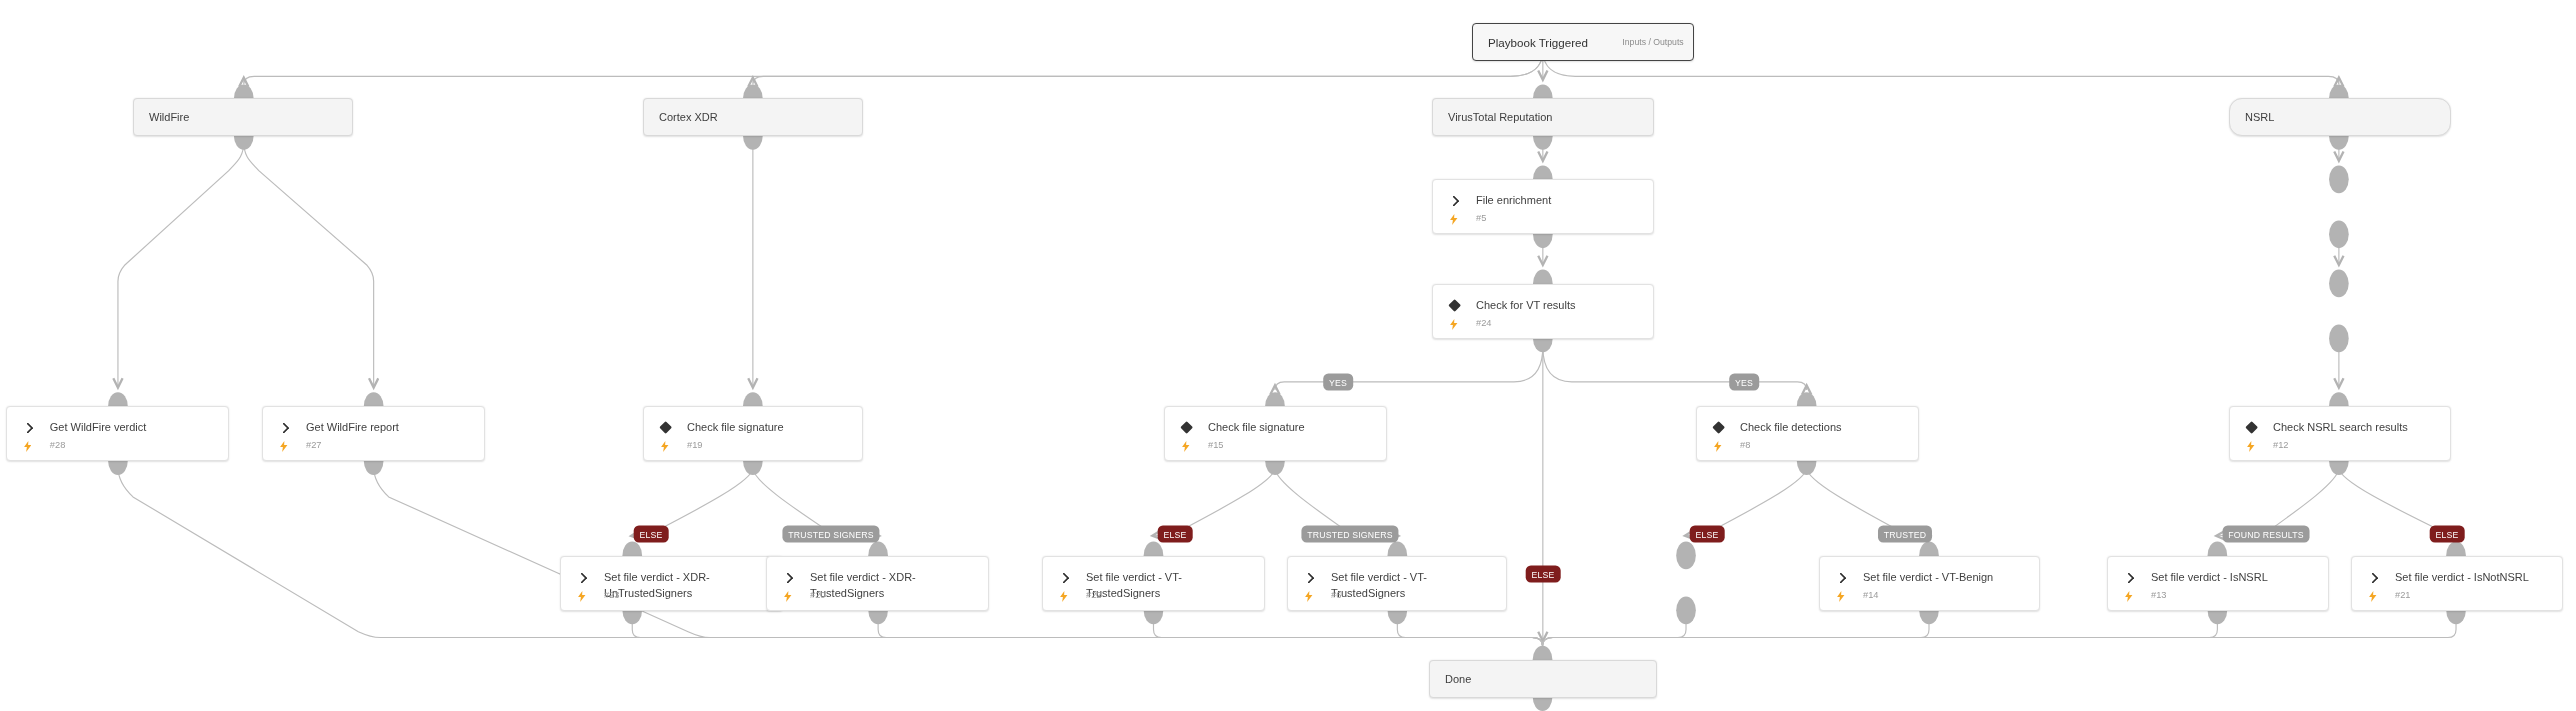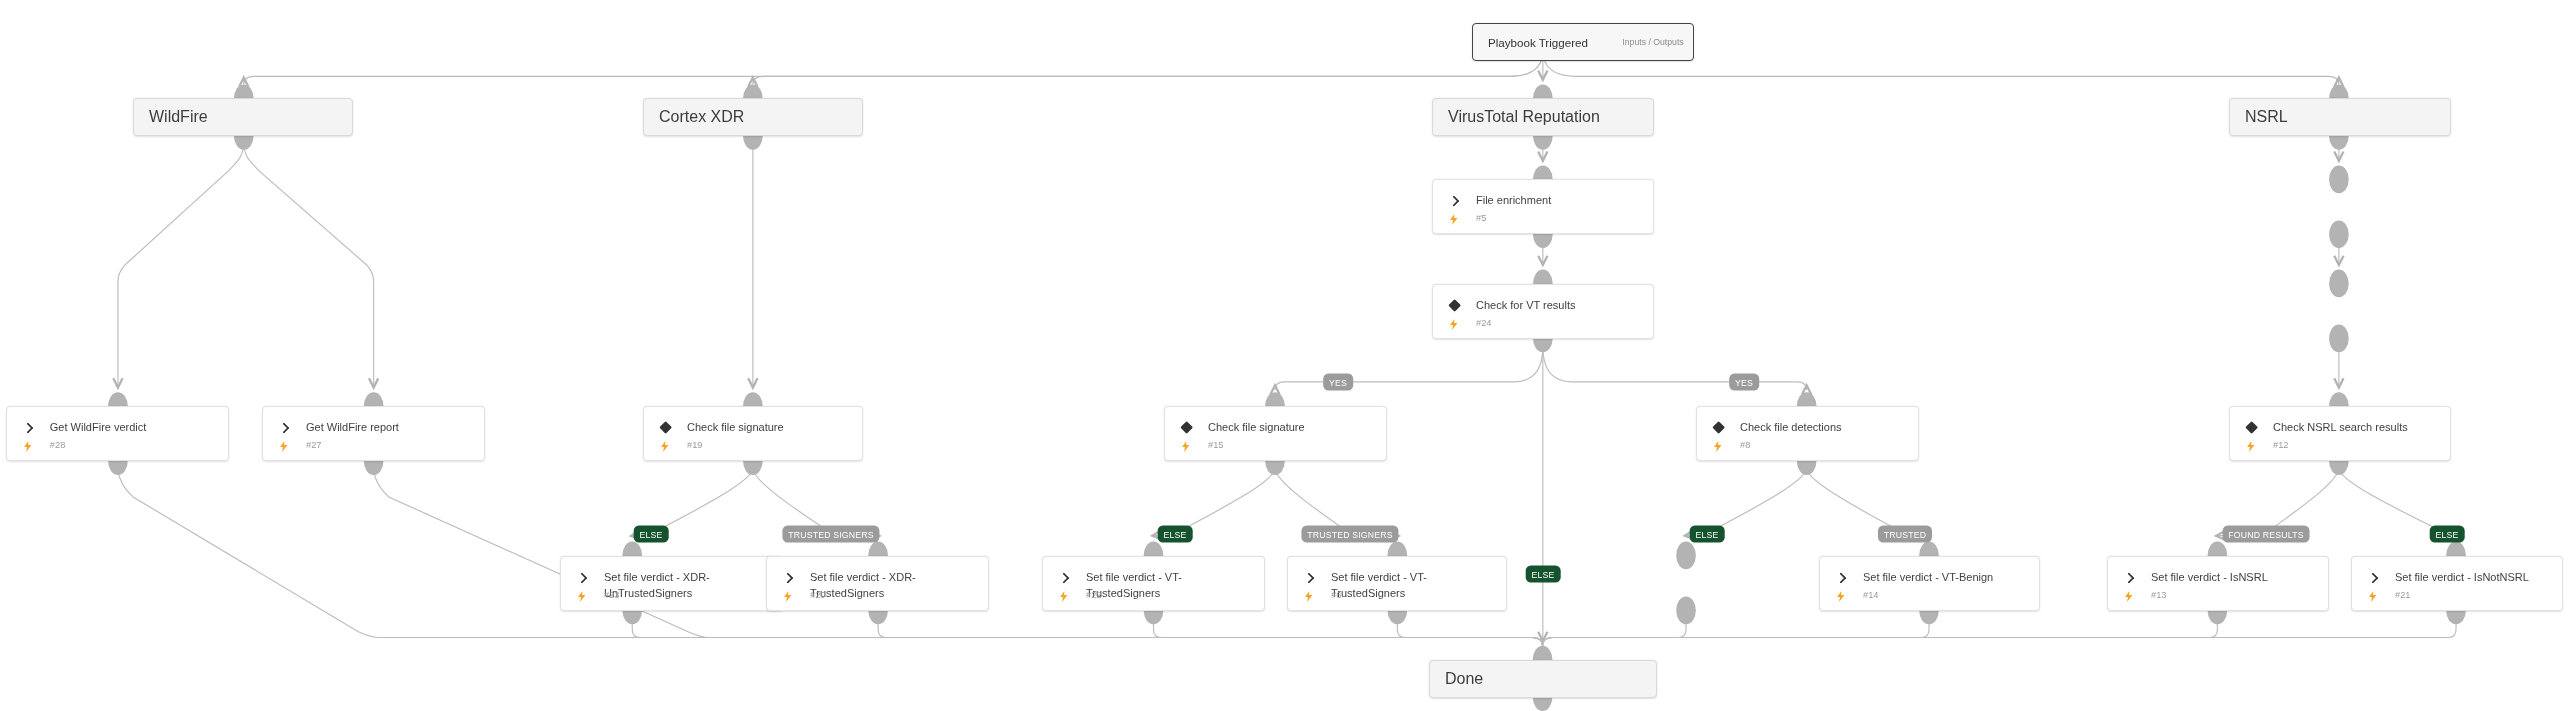--- a/index.html
+++ b/index.html
@@ -5,34 +5,34 @@
   html,body{margin:0;padding:0;background:#ffffff;}
   body{font-family:"Liberation Sans", sans-serif;}
   #canvas{position:relative;width:2576px;height:711px;background:#ffffff;overflow:hidden;}
   #edges{position:absolute;left:0;top:0;z-index:1;}
   .node{position:absolute;box-sizing:border-box;z-index:2;border-radius:4px;background:#ffffff;
         box-shadow:0 0.6px 1.7px rgba(0,0,0,0.12);}
   .node.task{border:0.6px solid #e2e2e2;cursor:pointer;}
   .node.section,.node.end{border:0.6px solid #d9d9d9;background:#f4f4f4;display:flex;align-items:center;cursor:pointer;}
   .node.trigger{border:1.2px solid #444444;background:#f7f7f7;display:flex;align-items:center;
         justify-content:space-between;padding:0 9.3px 0 15px;cursor:pointer;}
-  .section-title,.end-title{font-size:16px;color:#3d3d3d;padding-left:15px;}
+  .section-title,.end-title{font-size:11px;color:#3d3d3d;padding-left:15px;}
   .trigger-title{font-size:11.6px;color:#333333;}
   .trigger-link{font-size:8.7px;color:#8c8c8c;cursor:pointer;}
   .task-title{position:absolute;left:43px;top:11.6px;right:9.3px;font-size:11px;line-height:16px;color:#3f3f3f;}
   .task-num{position:absolute;left:43px;bottom:10.4px;font-size:9.3px;color:#9b9b9b;}
   .chev{position:absolute;left:17.4px;top:17.4px;width:5.8px;height:5.8px;
         border-top:2.9px solid #2e2e2e;border-right:2.9px solid #2e2e2e;transform:rotate(45deg);border-radius:0.6px;}
   .diamond{position:absolute;left:17px;top:15.6px;width:9.3px;height:9.3px;background:#333333;
         transform:rotate(45deg);border-radius:1.2px;}
   .bolt{position:absolute;left:17px;bottom:8px;width:7.5px;height:11px;}
   .pill{position:absolute;z-index:3;transform:translate(-50%,-50%);white-space:nowrap;
         font-size:8.7px;color:#ffffff;padding:3.5px 5.8px;border-radius:5.2px;letter-spacing:0.2px;}
   .pill.gray{background:#9b9b9b;}
-  .pill.dark{background:#14532d;}
+  .pill.dark{background:#7f1d1d;}
 </style>
 </head>
 <body>
 
 <div id="canvas">
   <svg id="edges" width="2576" height="711" viewBox="0 0 4450 1229">
       <defs>
         <marker id="arr" markerWidth="12" markerHeight="12" refX="8" refY="5" orient="auto">
           <path d="M1 1 L9 5 L1 9" fill="none" stroke="#b3b3b3" stroke-width="2"></path>
         </marker>
@@ -132,21 +132,21 @@
     </div>
     <div class="node section" style="left: 133px; top: 98px; width: 220px; height: 38px;">
       <span class="section-title">WildFire</span>
     </div>
     <div class="node section" style="left: 643px; top: 98px; width: 220px; height: 38px;">
       <span class="section-title">Cortex XDR</span>
     </div>
     <div class="node section" style="left: 1432px; top: 98px; width: 222px; height: 38px;">
       <span class="section-title">VirusTotal Reputation</span>
     </div>
-    <div class="node section" style="left: 2229px; top: 98px; width: 222px; height: 38px;">
+    <div class="node section" style="left: 2229px; top: 98px; width: 222px; height: 38px; border-radius: 13px;">
       <span class="section-title">NSRL</span>
     </div>
     <div class="node task" style="left: 5.8px; top: 406px; width: 223px; height: 55px;">
       <span class="chev"></span>
       <div class="task-title">Get WildFire verdict</div>
       <svg class="bolt" viewBox="0 0 12 18">
         <path d="M7 0 L0 10 H4.6 L3.4 18 L12 6.6 H6.6 Z" fill="#f5a623"></path>
       </svg>
       <div class="task-num">#28</div>
     </div>

